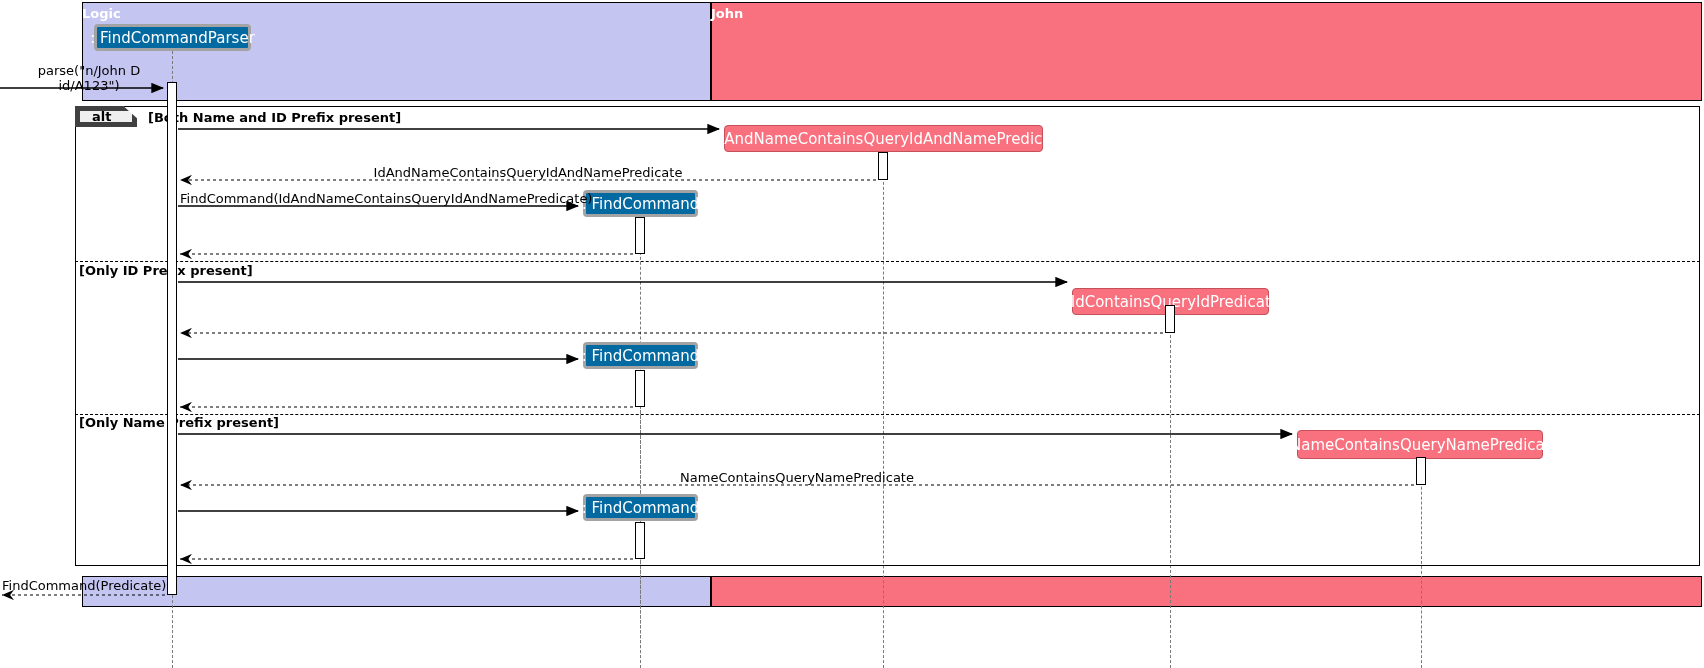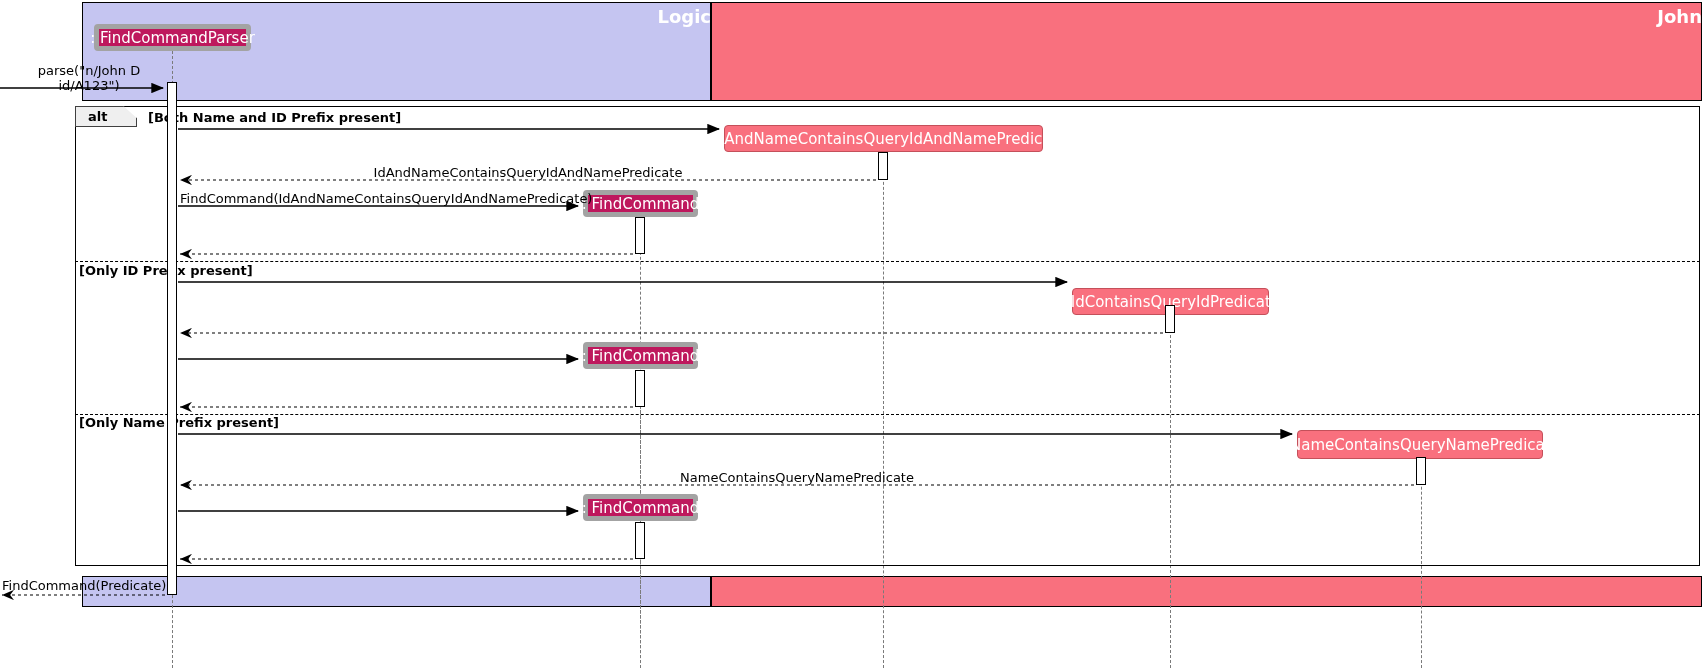--- a/index.html
+++ b/index.html
@@ -18,22 +18,22 @@
     position: absolute;
     box-sizing: border-box;
   }
   .band-logic   { background: #C5C5F1; border: 1px solid #000; }
   .band-model   { background: #F9707E; border: 1px solid #000; }
 
   .band-title {
     position: absolute;
     color: #ffffff;
     font-weight: bold;
-    font-size: 18px;
-    text-align: right;
+    font-size: 13px;
+    text-align: left;
     white-space: nowrap;
   }
 
   .lifeline {
     position: absolute;
     border-left: 1px dashed #7a7a7a;
     width: 0;
   }
 
   .objbox {
@@ -41,42 +41,42 @@
     box-sizing: border-box;
     border-radius: 4px;
     color: #ffffff;
     font-size: 15px;
     display: flex;
     align-items: center;
     justify-content: center;
     white-space: nowrap;
     padding: 0 10px;
   }
-  .objbox-blue { background: #be185d; border: 5px solid #a3a3a3; }
+  .objbox-blue { background: #0369a1; border: 3px solid #a3a3a3; }
   .objbox-red  { background: #F9707E; border: 1px solid #C4505A; }
 
   .activation {
     position: absolute;
     background: #ffffff;
     border: 1px solid #000000;
     box-sizing: border-box;
     width: 10px;
   }
 
   .frame {
     position: absolute;
     box-sizing: border-box;
     border: 1px solid #000000;
     background: transparent;
   }
   .frame-tab {
     position: absolute;
     box-sizing: border-box;
     background: #EFEFEF;
-    border: 1px solid #404040;
+    border: 5px solid #404040;
     font-size: 13px;
     font-weight: bold;
     color: #000;
     display: flex;
     align-items: center;
     padding-left: 12px;
     clip-path: polygon(0 0, 78% 0, 100% 58%, 100% 100%, 0 100%);
   }
   .guard {
     position: absolute;

